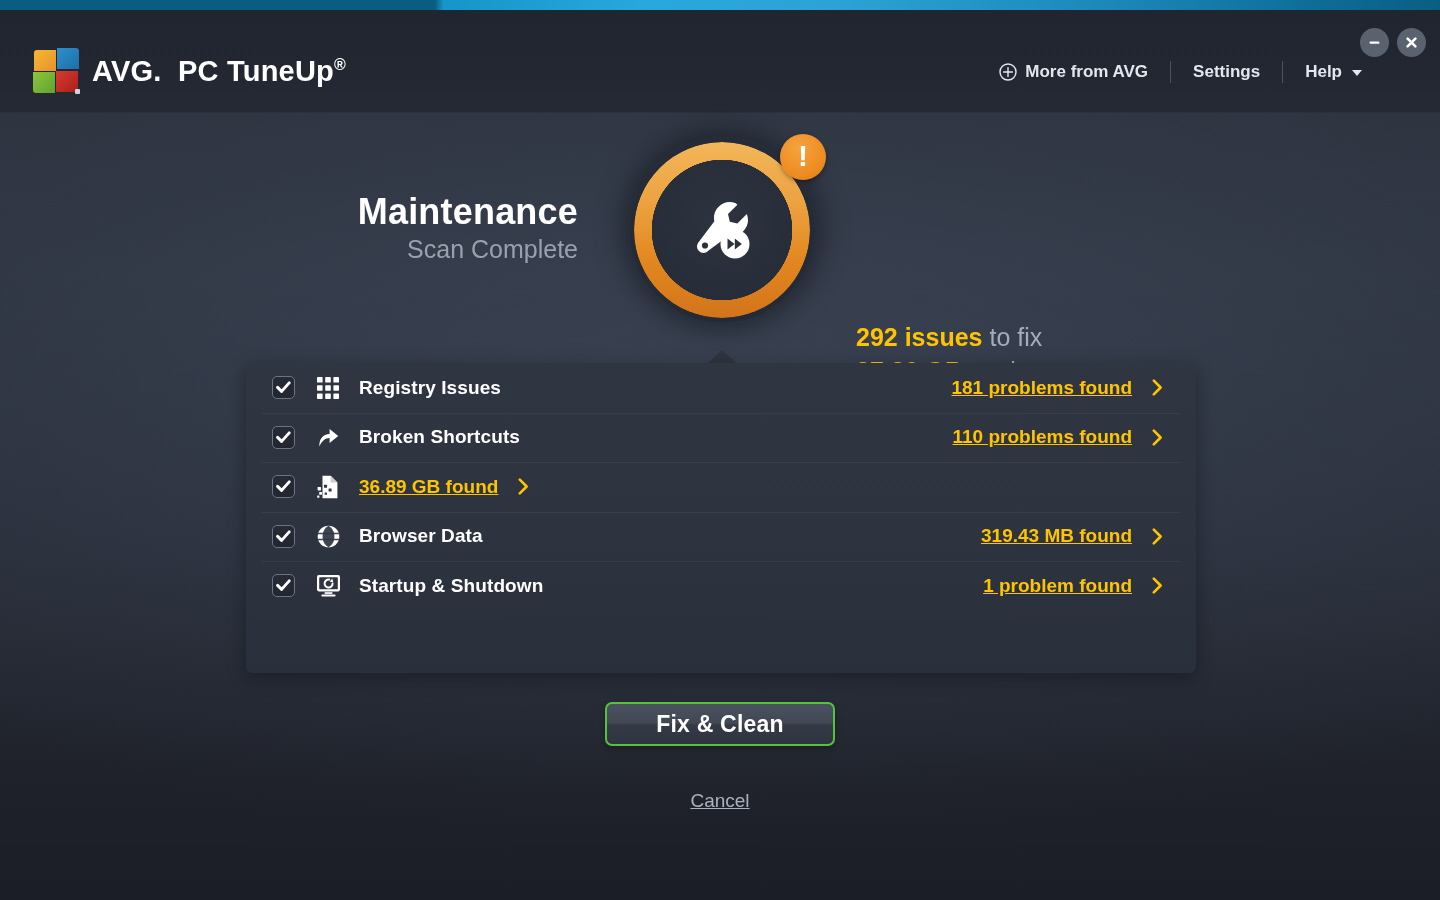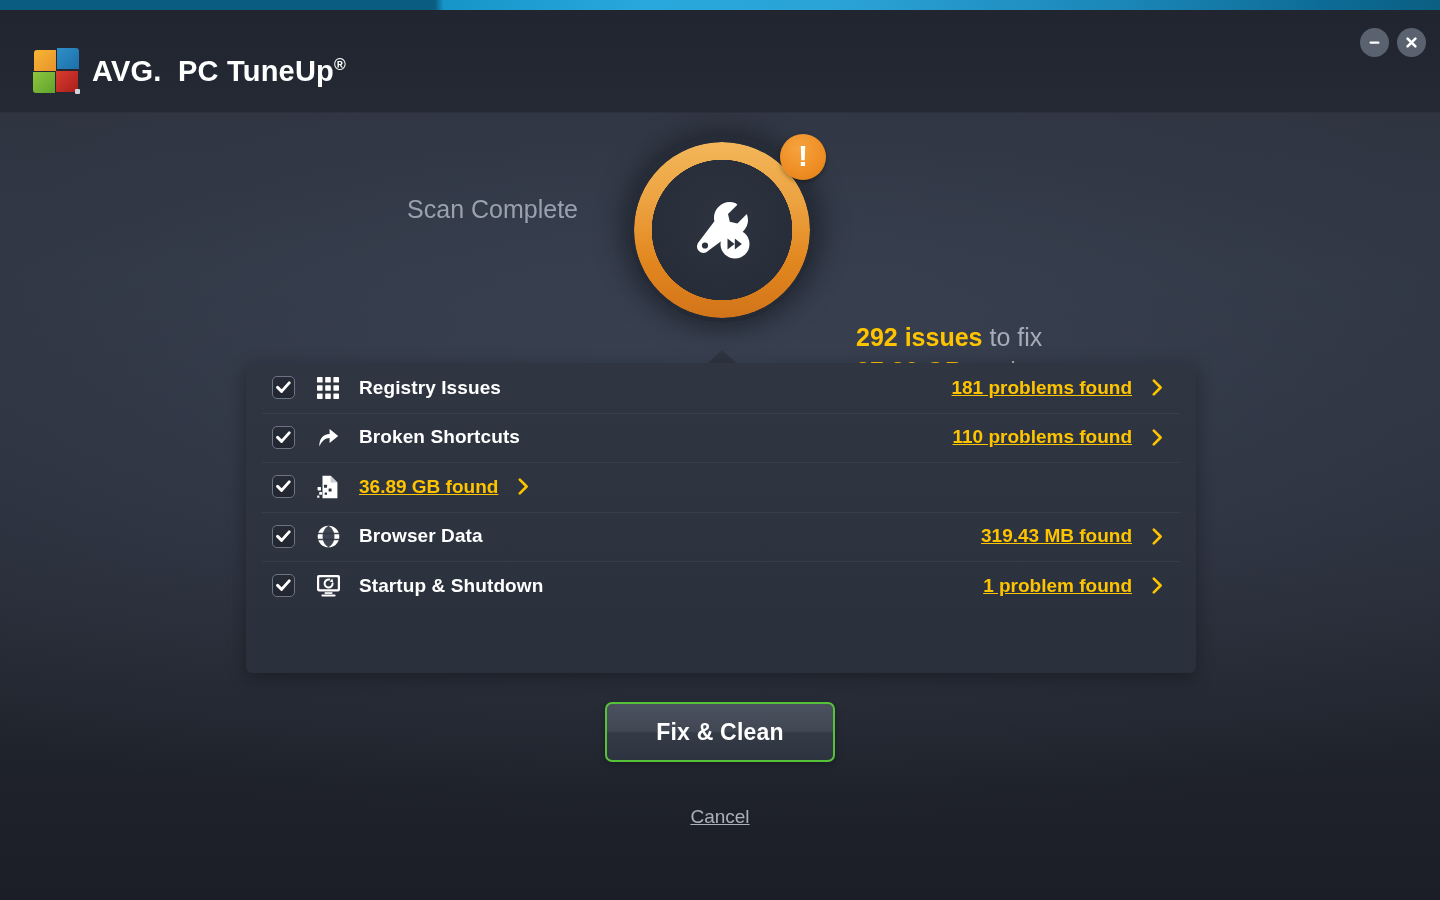--- a/index.html
+++ b/index.html
@@ -379,21 +379,21 @@
     position: absolute;
     left: 0;
     top: 702px;
     width: 1440px;
     display: flex;
     flex-direction: column;
     align-items: center;
   }
   .fix-btn {
     width: 230px;
-    height: 60px;
+    height: 44px;
     border-radius: 7px;
     border: 2px solid #56c23a;
     background: linear-gradient(to bottom, #4b525f 0%, #414854 48%, #343b46 52%, #2e343f 100%);
     color: #ffffff;
     font-family: "Liberation Sans", sans-serif;
     font-size: 23px;
     font-weight: bold;
     letter-spacing: 0.2px;
     cursor: pointer;
     box-shadow: 0 2px 6px rgba(0,0,0,0.3);
@@ -422,38 +422,57 @@
         <div class="q q3"></div>
           <div class="q q4"></div>
         <div class="dot"></div>
       </div>
       <div class="brand-text">
         <span>AVG.</span>
         &nbsp;<span>PC TuneUp</span><span class="reg">®</span>
       </div>
     </div>
 
+    <div class="header-nav">
+      <div class="nav-item">
+        <svg class="plus-icon" viewBox="0 0 18 18">
+          <circle cx="9" cy="9" r="8" fill="none" stroke="#e3e7ee" stroke-width="1.4"></circle>
+          <path d="M9 4.6v8.8M4.6 9h8.8" stroke="#e3e7ee" stroke-width="1.4" stroke-linecap="round"></path>
+        </svg>
+        <span>More from AVG</span>
+      </div>
+      <div class="nav-sep"></div>
+      <div class="nav-item">
+        <span>Settings</span>
+      </div>
+      <div class="nav-sep"></div>
+      <div class="nav-item">
+        <span>Help</span>
+        <span class="caret"></span>
+      </div>
+    </div>
 
     <div class="win-controls">
       <div class="win-btn">
         <svg width="13" height="13" viewBox="0 0 13 13">
           <rect x="1.5" y="5.6" width="10" height="2.2" rx="1.1" fill="#ffffff"></rect>
         </svg>
       </div>
       <div class="win-btn">
         <svg width="13" height="13" viewBox="0 0 13 13">
           <path d="M2.6 2.6 L10.4 10.4 M10.4 2.6 L2.6 10.4" stroke="#ffffff" stroke-width="2.6" stroke-linecap="round"></path>
         </svg>
       </div>
     </div>
   </div>
 
   <div class="hero">
 
     <div class="hero-title-block">
+      <div class="hero-title">Maintenance</div>
       <div class="hero-sub">Scan Complete</div>
     </div>
 
     <div class="gauge-wrap">
       <div class="gauge-back"></div>
       <div class="gauge-ring"></div>
       <div class="gauge-inner"></div>
       <svg class="gauge-icon" viewBox="0 0 72 72">
         <g fill="#ffffff">
           <path d="M49.8 9.2a16.5 16.5 0 0 0-17.4 3.8c-3.9 3.9-5.2 9.3-4 14.2L13.3 47.3a6.6 6.6 0 1 0 9.3 9.3l20.2-15.1c4.9 1.2 10.3-.1 14.2-4a16.5 16.5 0 0 0 3.8-17.4l-9.4 9.4-7.6-1.8-1.8-7.6 9.4-9.4zM19 48.4a3.1 3.1 0 1 1 0 6.2 3.1 3.1 0 0 1 0-6.2z"></path>

